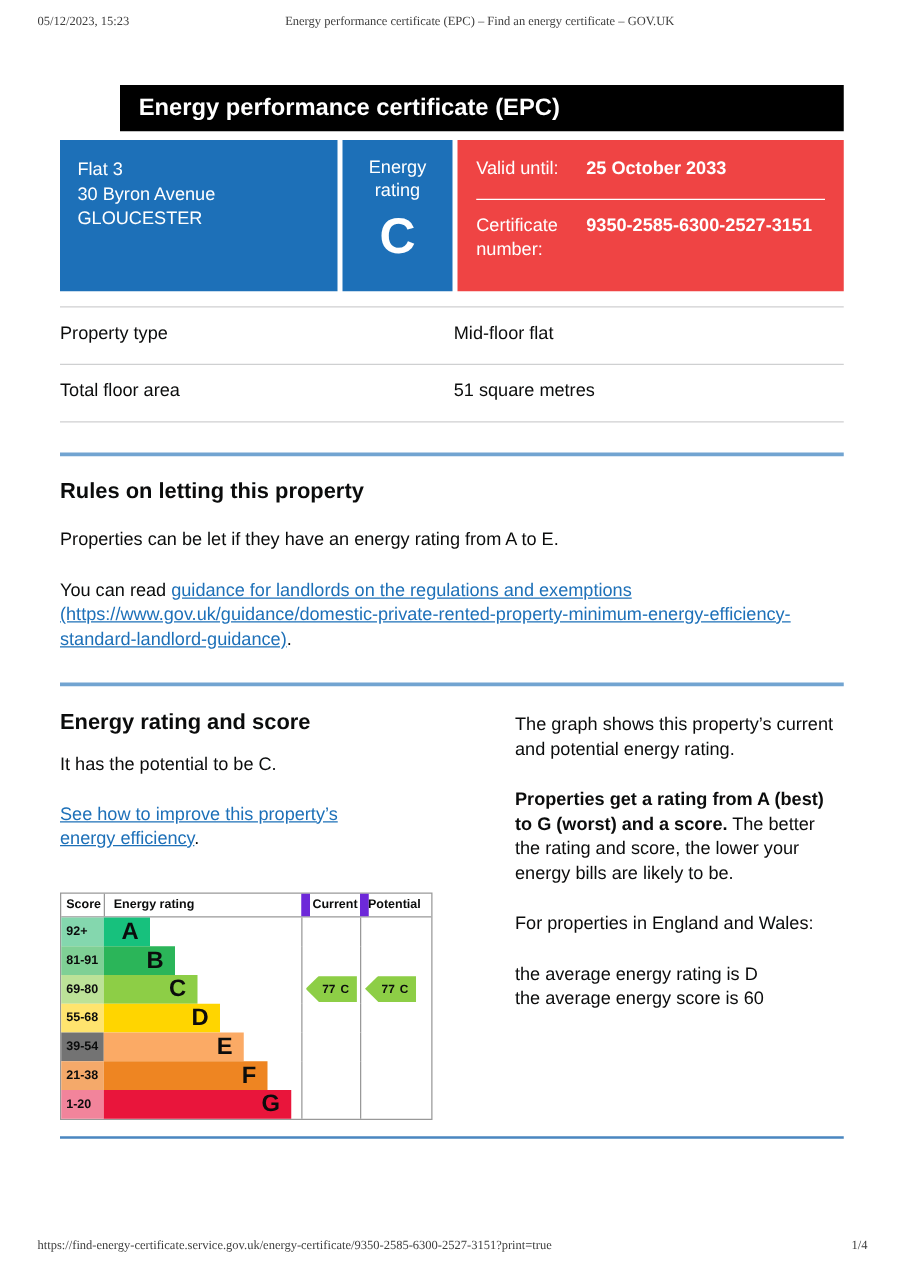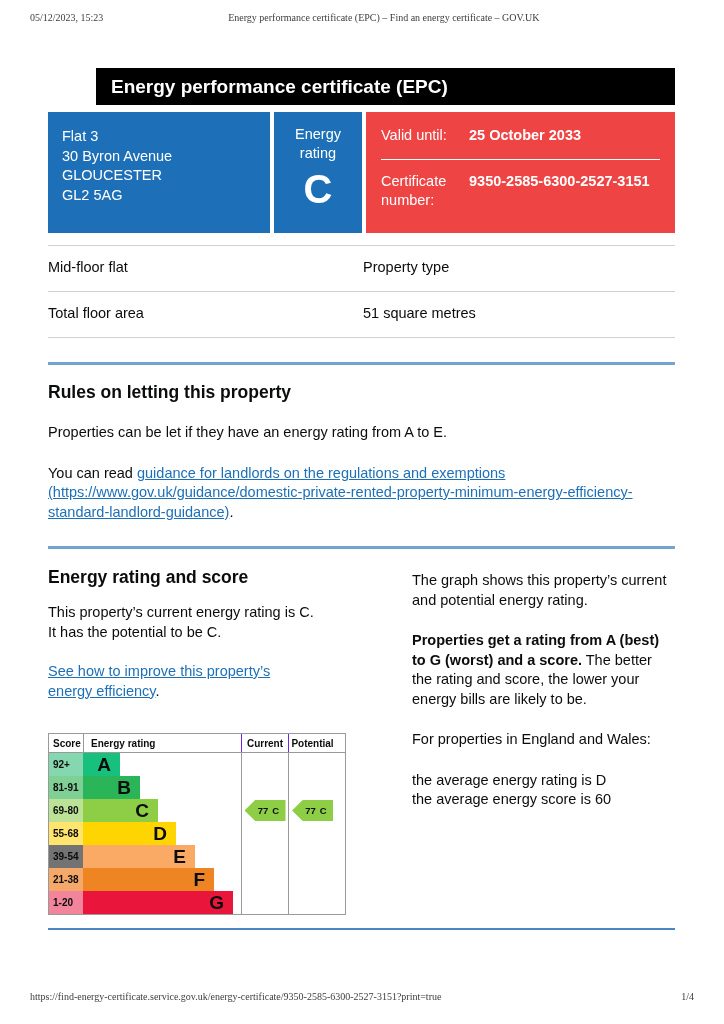--- a/index.html
+++ b/index.html
@@ -85,21 +85,21 @@
     font-size:10px;
   }
   .epc-hrow,.epc-row{
     display:grid;
     grid-template-columns:34px 158px 47px 48px;
   }
   .epc-hrow{height:18px;border-bottom:1px solid #999999;font-weight:bold;}
   .epc-hrow > div{display:flex;align-items:center;}
   .epc-h-score{padding-left:4px;}
   .epc-h-rating{padding-left:7px;border-left:1px solid #999999;}
-  .epc-h-current,.epc-h-potential{justify-content:center;border-left:1px solid #6d28d9;}
+  .epc-h-current,.epc-h-potential{justify-content:center;border-left:7px solid #6d28d9;}
   .epc-row{height:23px;}
   .epc-score{font-weight:bold;padding-left:4px;line-height:23px;}
   .epc-bar-cell{position:relative;}
   .epc-bar{
     height:23px;display:flex;align-items:center;justify-content:flex-end;
     padding-right:9px;box-sizing:border-box;
   }
   .epc-letter{font-size:19px;font-weight:bold;line-height:23px;color:#0b0c0c;}
   .epc-cur,.epc-pot{
     border-left:1px solid #999999;
@@ -127,21 +127,20 @@
 
     <div class="banner" style="background-color: rgb(0, 0, 0); margin-left: 48px;">
       <h1>Energy performance certificate (EPC)</h1>
     </div>
 
     <div class="summary-box">
       <div class="panel panel-address" style="background-color: rgb(29, 112, 184);">
         <div>Flat 3</div>
         <div>30 Byron Avenue</div>
         <div>GLOUCESTER</div>
-        <div>GL2 5AG</div>
       </div>
       <div class="panel panel-rating" style="background-color: rgb(29, 112, 184);">
         <div>
           <span>Energy</span><br>
           <span>rating</span>
         </div>
         <div class="big-letter">C</div>
       </div>
       <div class="panel panel-validity" style="background-color: #ef4444;">
         <div class="kv-row">
@@ -151,42 +150,41 @@
         <hr>
         <div class="kv-row">
           <span class="kv-label">Certificate number:</span>
           <span class="kv-value">9350-2585-6300-2527-3151</span>
         </div>
       </div>
     </div>
 
     <div class="facts">
       <div class="fact-row">
+        <span>Property type</span>
         <span>Mid-floor flat</span>
-        <span>Property type</span>
       </div>
       <div class="fact-row">
         <span>Total floor area</span>
         <span>51 square metres</span>
       </div>
     </div>
 
     <hr class="hr-blue">
 
     <h2 class="section-heading">Rules on letting this property</h2>
     <p class="body-text">Properties can be let if they have an energy rating from A to E.</p>
     <p class="body-text"><span>You can read </span><a href="#" class="gov-link">guidance for landlords on the regulations and exemptions (https://www.gov.uk/guidance/domestic-private-rented-property-minimum-energy-efficiency-standard-landlord-guidance)</a><span>.</span></p>
 
     <hr class="hr-blue">
 
     <div class="two-col">
       <div class="col-left">
         <h2 class="section-heading" style="margin-top:0;">Energy rating and score</h2>
         <p class="body-text">
-          <span style="display:block;">This property’s current energy rating is C.</span>
           <span style="display:block;">It has the potential to be C.</span>
         </p>
         <span class="improve-link"><a href="#" class="gov-link">See how to improve this property’s energy efficiency</a><span>.</span></span>
 
         <div class="epc-chart">
           <div class="epc-hrow">
             <div class="epc-h-score">Score</div>
             <div class="epc-h-rating">Energy rating</div>
             <div class="epc-h-current">Current</div>
             <div class="epc-h-potential">Potential</div>

